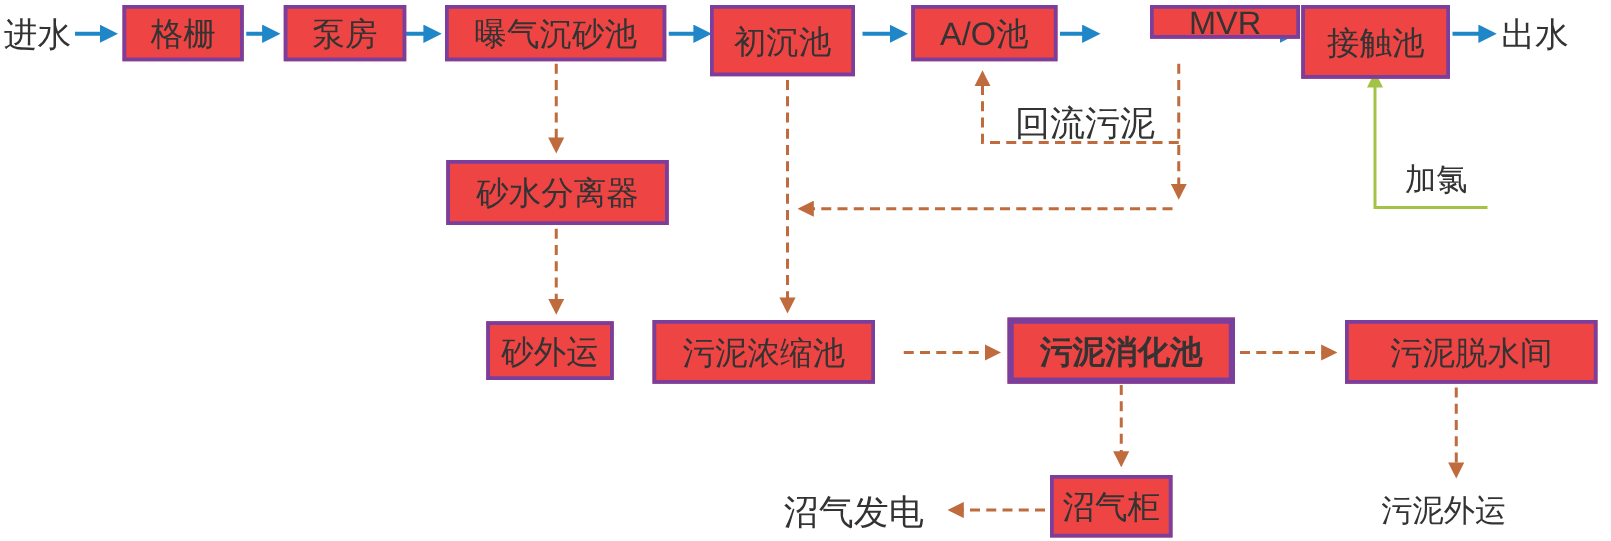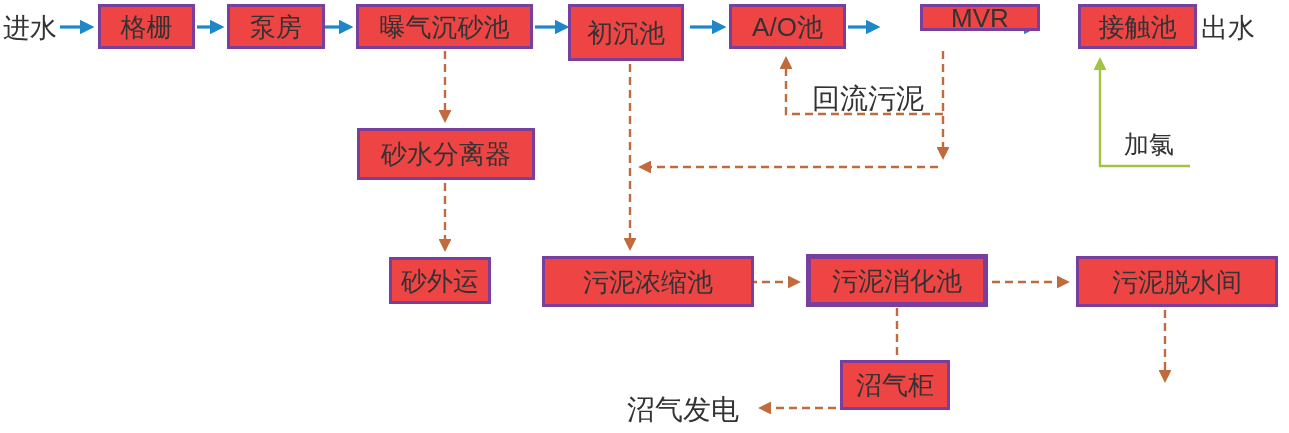--- a/index.html
+++ b/index.html
@@ -19,21 +19,21 @@
   .edge-orange{stroke:var(--sludge-arrow);stroke-width:2.4;fill:none;stroke-dasharray:8 5;}
   .edge-green{stroke:var(--chlorine-arrow);stroke-width:2.4;fill:none;}
   .mh-blue{fill:var(--flow-arrow);}
   .mh-orange{fill:var(--sludge-arrow);}
   .mh-green{fill:var(--chlorine-arrow);}
   .node{
     position:absolute;display:flex;align-items:center;justify-content:center;
     box-sizing:border-box;background:#ef4444;border:3.5px solid var(--box-border);
     font-size:26px;line-height:1;color:var(--text);white-space:nowrap;
   }
-  .node.bold{border-width:5px;font-weight:400;}
+  .node.bold{border-width:5px;font-weight:700;}
   .lbl{
     position:absolute;font-size:28px;line-height:1.15;color:var(--text);white-space:nowrap;
   }
 </style>
 </head>
 <body>
 
 <div class="canvas">
 
   <svg class="edges" viewBox="0 0 1289 433" xmlns="http://www.w3.org/2000/svg">
@@ -72,28 +72,29 @@
 
     <polyline class="edge-green" points="1190,166 1100,166 1100,61" marker-end="url(#ag)"></polyline>
   </svg>
 
   <div class="node" style="left:98px;top:4px;width:97px;height:45px">格栅</div>
   <div class="node" style="left:227px;top:4px;width:98px;height:45px">泵房</div>
   <div class="node" style="left:356px;top:4px;width:177px;height:45px">曝气沉砂池</div>
   <div class="node" style="left:568px;top:4px;width:116px;height:57px">初沉池</div>
   <div class="node" style="left:729px;top:4px;width:117px;height:45px">A/O池</div>
   <div class="node" style="left:920px;top:4px;width:120px;height:27px">MVR</div>
-  <div class="node" style="left:1078px;top:4px;width:119px;height:45px">接触池</div>
+  <div class="node" style="left:1041px;top:4px;width:119px;height:59px">接触池</div>
 
   <div class="node" style="left:357px;top:128px;width:178px;height:52px">砂水分离器</div>
   <div class="node" style="left:389px;top:257px;width:102px;height:47px">砂外运</div>
-  <div class="node" style="left:542px;top:256px;width:212px;height:51px">污泥浓缩池</div>
+  <div class="node" style="left:522px;top:256px;width:178px;height:51px">污泥浓缩池</div>
   <div class="node bold" style="left:806px;top:254px;width:182px;height:53px">污泥消化池</div>
   <div class="node" style="left:1076px;top:256px;width:202px;height:51px">污泥脱水间</div>
-  <div class="node" style="left:840px;top:360px;width:110px;height:50px">沼气柜</div>
+  <div class="node" style="left:840px;top:380px;width:98px;height:50px">沼气柜</div>
 
   <div class="lbl" style="left:3px;top:13px;font-size:27px">进水</div>
   <div class="lbl" style="left:1201px;top:13px;font-size:27px">出水</div>
   <div class="lbl" style="left:812px;top:83px">回流污泥</div>
   <div class="lbl" style="left:1124px;top:130px;font-size:25px">加氯</div>
   <div class="lbl" style="left:627px;top:394px">沼气发电</div>
+  <div class="lbl" style="left:1105px;top:395px;font-size:25px">污泥外运</div>
 
 </div>
 
 </body></html>

